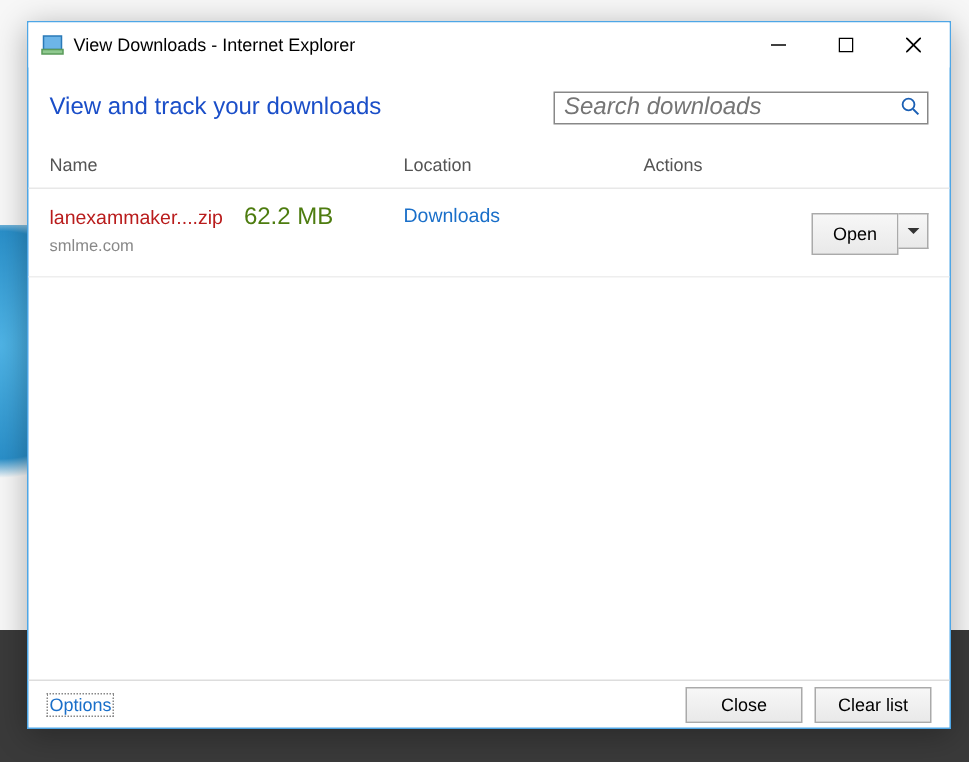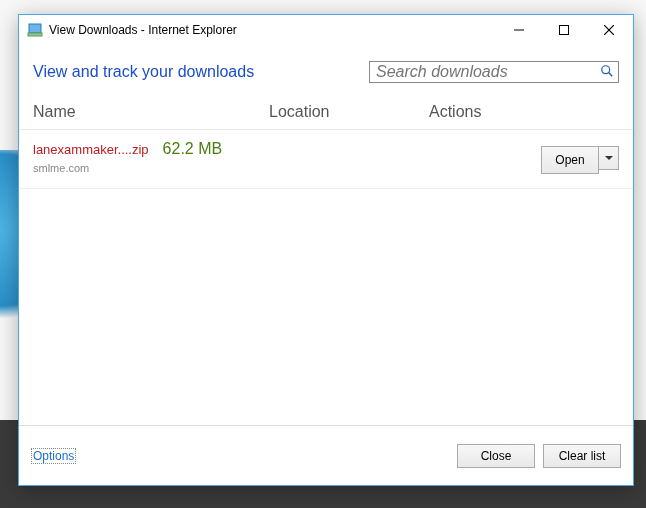--- a/index.html
+++ b/index.html
@@ -92,21 +92,21 @@
     }
     .search-icon {
       position: absolute;
       right: 5px; top: 3px;
       color: #1a5fb4;
     }
     .columns {
       display: flex;
       padding: 6px 14px 8px 14px;
       color: #555;
-      font-size: 16px;
+      font-size: 12px;
       border-bottom: 1px solid #e8e8e8;
     }
     .col-name { width: 236px; }
     .col-loc { width: 160px; }
     .col-act { flex: 1; }
     .row {
       display: flex;
       padding: 10px 14px 14px 14px;
       border-bottom: 1px solid #eee;
       align-items: flex-start;
@@ -161,21 +161,21 @@
       height: 24px;
       width: 20px;
       background: linear-gradient(#f7f7f7, #e9e9e9);
       border: 1px solid #aaa;
       border-left: none;
       cursor: pointer;
       display: flex; align-items: center; justify-content: center;
     }
     .filler { flex: 1; }
     .footer {
-      height: 60px;
+      height: 32px;
       border-top: 1px solid #ddd;
       display: flex;
       align-items: center;
       padding: 0 12px;
     }
     .options-link {
       color: #1a6fc9;
       font-size: 12px;
       border: 1px dotted #888;
       padding: 0 1px;
@@ -247,20 +247,23 @@
   </div>
 
   <div class="row">
     <div class="r-name">
       <div class="file-line">
         <span class="filename">lanexammaker....zip</span>
         <span class="filesize">62.2 MB</span>
       </div>
       <span class="source">smlme.com</span>
     </div>
+    <div class="r-loc">
+      <span class="loc-link">Downloads</span>
+    </div>
     <div class="r-act">
       <div class="split-btn">
         <button class="open-btn">Open</button>
         <button class="drop-btn">
           <svg width="8" height="8" viewBox="0 0 8 8">
               <polygon points="0,2 8,2 4,6" fill="#333"></polygon>
             </svg>
         </button>
       </div>
     </div>

